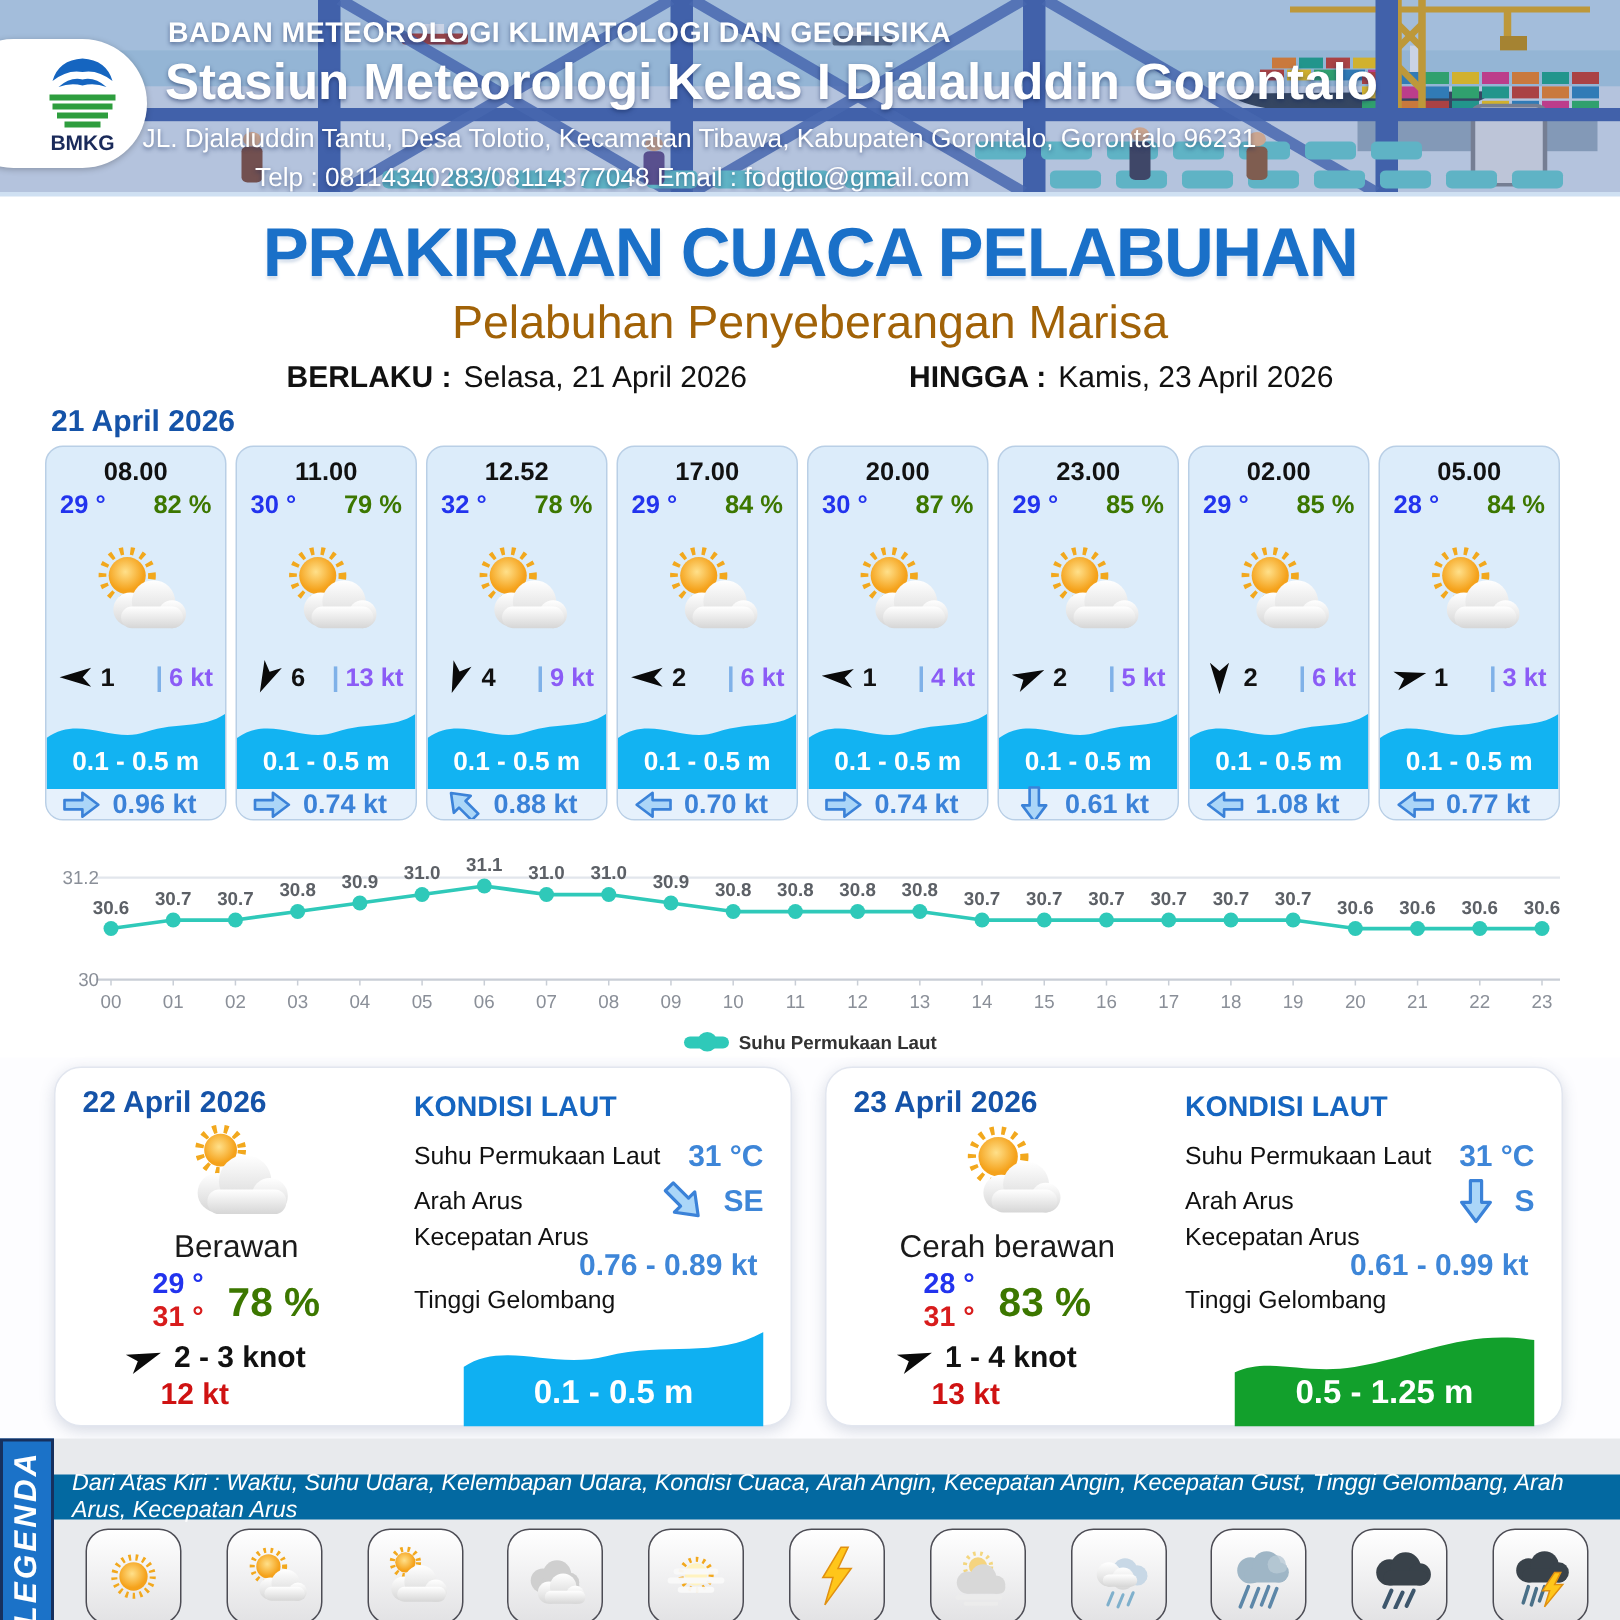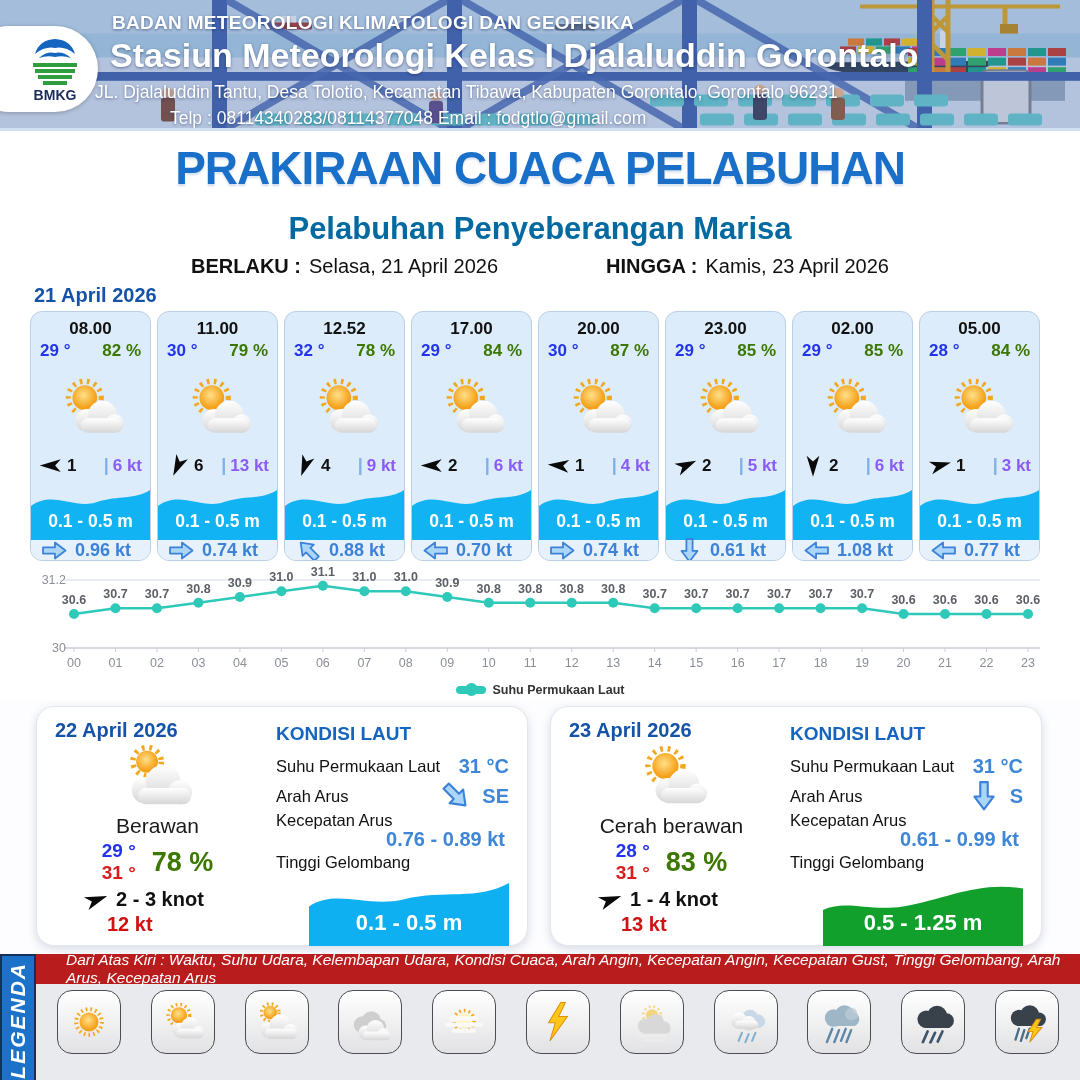--- a/index.html
+++ b/index.html
@@ -15,21 +15,21 @@
   .hdr-addr { position:absolute; left:95px; top:82px; font-size:17.5px; }
   .hdr-tel { position:absolute; left:170px; top:108px; font-size:17.5px; }
   .logo-pill { position:absolute; left:-34px; top:26px; width:132px; height:86px;
     background:#fff; border-radius:43px; box-shadow:0 1px 4px rgba(0,0,0,.25); }
   .logo-pill svg { position:absolute; right:10px; top:6px; width:66px; height:74px; }
 
   
   .titleblock { text-align:center; padding-top:10px; background:#fff; border-top:3px solid #cfe0f2; }
   .title-main { font-size:46px; font-weight:800; letter-spacing:-1px; color:#1a70c8;
     text-shadow:0 0 5px #fff,0 2px 2px rgba(120,150,190,.45); }
-  .title-sub { font-size:31px; font-weight:bold; color:#0369a1; margin-top:16px; }
+  .title-sub { font-size:31px; font-weight:normal; color:#a16207; margin-top:2px; }
   .validity { margin-top:8px; font-size:20px; color:#111; display:flex; justify-content:center; gap:108px; }
   .validity b { font-weight:bold; margin-right:8px; }
 
   
   .day1-label { margin:6px 0 4px 34px; font-size:20px; font-weight:bold; color:#1553a8; }
   .hcards { display:flex; gap:6px; padding:0 30px; }
   .hcard { width:121px; height:250px; background:#dcecfa; border:1px solid #b9cfe6;
     border-radius:12px; display:flex; flex-direction:column; overflow:hidden; }
   .hc-time { text-align:center; font-size:17px; font-weight:bold; color:#111; margin-top:7px; }
   .hc-row { display:flex; justify-content:space-between; padding:2px 9px 0; }
@@ -46,21 +46,21 @@
   .hc-wave svg { position:absolute; inset:0; width:100%; height:100%; }
   .hc-wave span { position:absolute; left:0; right:0; bottom:8px; text-align:center;
     color:#fff; font-weight:bold; font-size:17.5px; }
   .hc-cur { height:20px; flex:none; background:#e6f1fc; display:flex; align-items:center;
     gap:7px; padding-left:10px; }
   .hc-cur .barrow { width:27px; height:23px; flex:none; }
   .hc-cur span { color:#3b82d8; font-weight:bold; font-size:18px; }
   .dart, .barrow { transform-origin:50% 50%; }
 
   
-  .chart-wrap { padding:1px 28px 0; }
+  .chart-wrap { padding:20px 28px 0; }
   #sst-chart { width:1022px; height:118px; display:block; }
   .chart-legend { display:flex; justify-content:center; align-items:center; gap:7px; height:20px; }
   .cl-mark { position:relative; width:30px; height:8px; background:#2fc9b9; border-radius:4px; }
   .cl-mark::after { content:""; position:absolute; left:9px; top:-3px; width:13px; height:13px;
     border-radius:50%; background:#2fc9b9; }
   .cl-label { font-size:12.5px; color:#333; font-weight:bold; }
 
   
   .daycards { display:flex; gap:22px; padding:6px 36px 8px; background:#fdfdff; }
   .dcard { width:492px; height:240px; background:#fff; border:1px solid #e2e6ef; border-radius:18px;
@@ -91,22 +91,22 @@
   .dc-wave span { position:absolute; left:0; right:0; bottom:10px; text-align:center;
     color:#fff; font-weight:bold; font-size:22px; }
 
   
   .legend { position:relative; width:1080px; height:132px; background:#e8eaed; display:flex; }
   .legend-bar { width:36px; height:132px; background:#1b72c8; border:2px solid #16305e;
     display:flex; align-items:center; justify-content:center; }
   .legend-bar span { writing-mode:vertical-rl; transform:rotate(180deg); color:#fff;
     font-weight:bold; font-style:italic; font-size:21px; letter-spacing:2px; }
   .legend-main { flex:1; }
-  .legend-caption { height:30px; background:#b91c1c; color:#fff; font-style:italic;
-    font-size:15.5px; display:flex; align-items:center; padding-left:30px; }
+  .legend-caption { height:30px; background:#0369a1; color:#fff; font-style:italic;
+    font-size:15.5px; display:flex; align-items:center; padding-left:12px;margin-top:24px; }
   .legend-items { display:flex; justify-content:space-around; padding:6px 6px 0; }
   .leg-item { width:90px; text-align:center; }
   .leg-box { width:64px; height:64px; margin:0 auto; border:1.6px solid #4c4c54; border-radius:15px;
     background:linear-gradient(180deg,#ffffff 0%,#e2e2e4 100%); display:flex; align-items:center; justify-content:center; }
   .leg-box svg { width:54px; height:44px; }
 </style>
 </head>
 <body>
 
 <svg style="position:absolute;width:0;height:0" aria-hidden="true">

